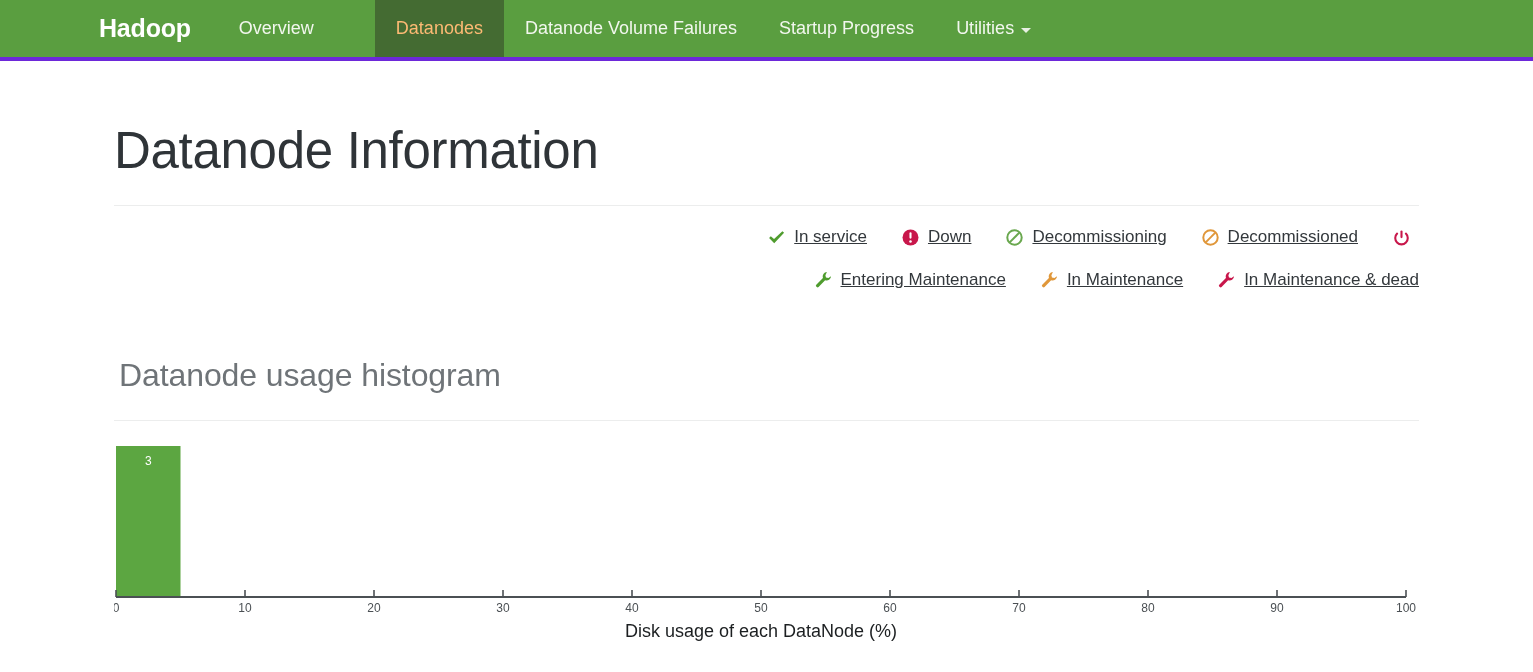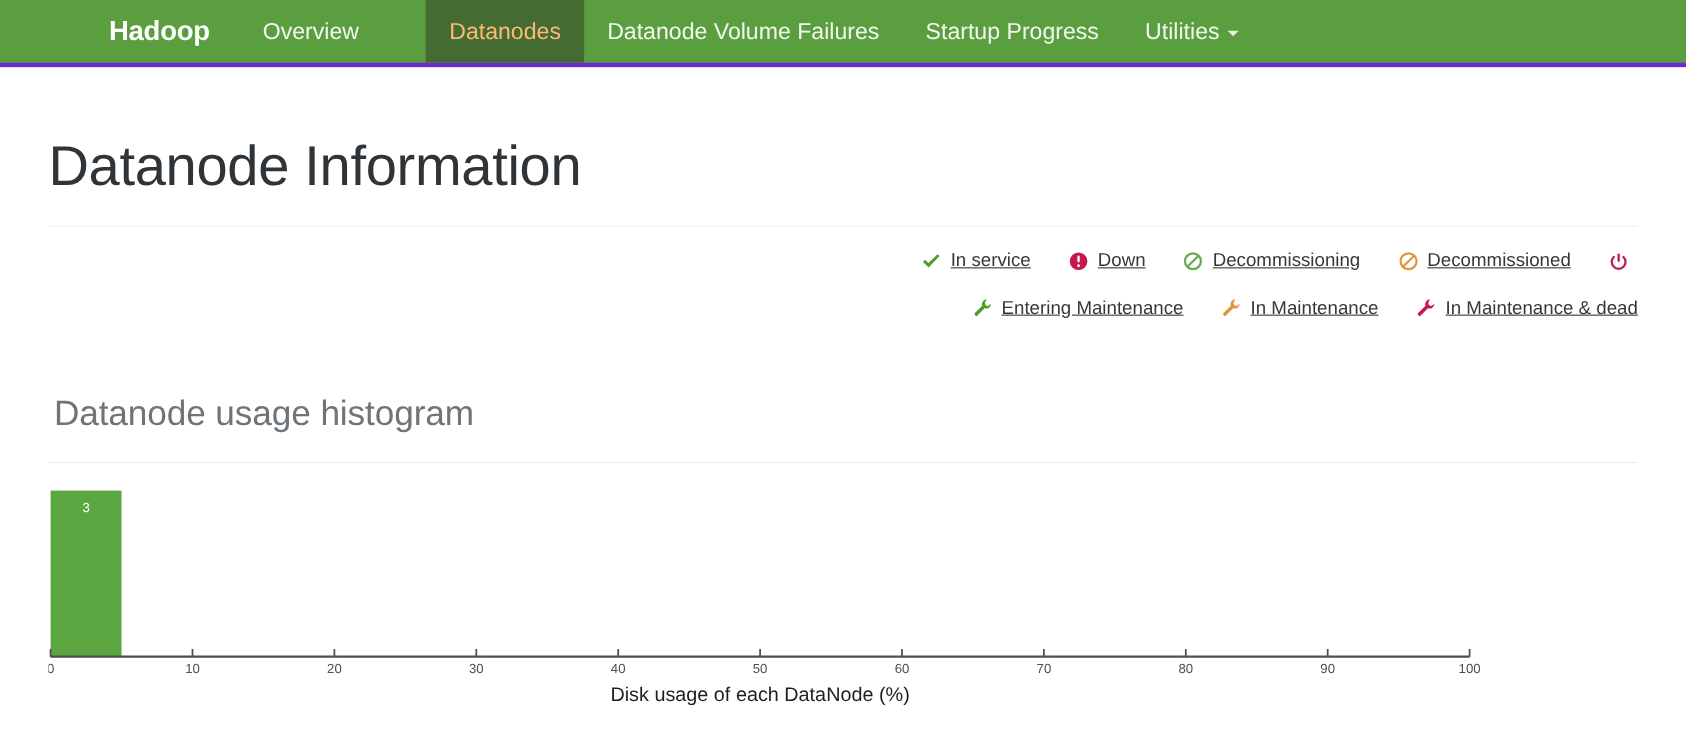--- a/index.html
+++ b/index.html
@@ -29,39 +29,39 @@
     font-weight: bold;
     letter-spacing: -0.2px;
     cursor: pointer;
     white-space: nowrap;
   }
   .nav-items { display: flex; align-items: stretch; margin-left: 12px; }
   .nav-item {
     display: flex; align-items: center;
     padding: 0 21px;
     color: #f2f7ee;
-    font-size: 21px;
+    font-size: 18px;
     cursor: pointer;
     white-space: nowrap;
   }
   .nav-item.active { background: #446b32; color: #fdba74; margin-left: 40px; }
   .caret {
     display: inline-block;
     width: 0; height: 0;
     margin-left: 7px;
     margin-top: 3px;
     border-left: 5px solid transparent;
     border-right: 5px solid transparent;
     border-top: 5px solid #e8f0e3;
   }
 
   
   .container {
     width: 1533px;
-    padding: 0 44px;
+    padding: 0 114px;
     position: relative;
   }
 
   h1.page-title {
     margin: 0;
     padding-top: 62px;
     font-size: 51px;
     font-weight: normal;
     color: #2f3438;
     letter-spacing: -0.3px;

